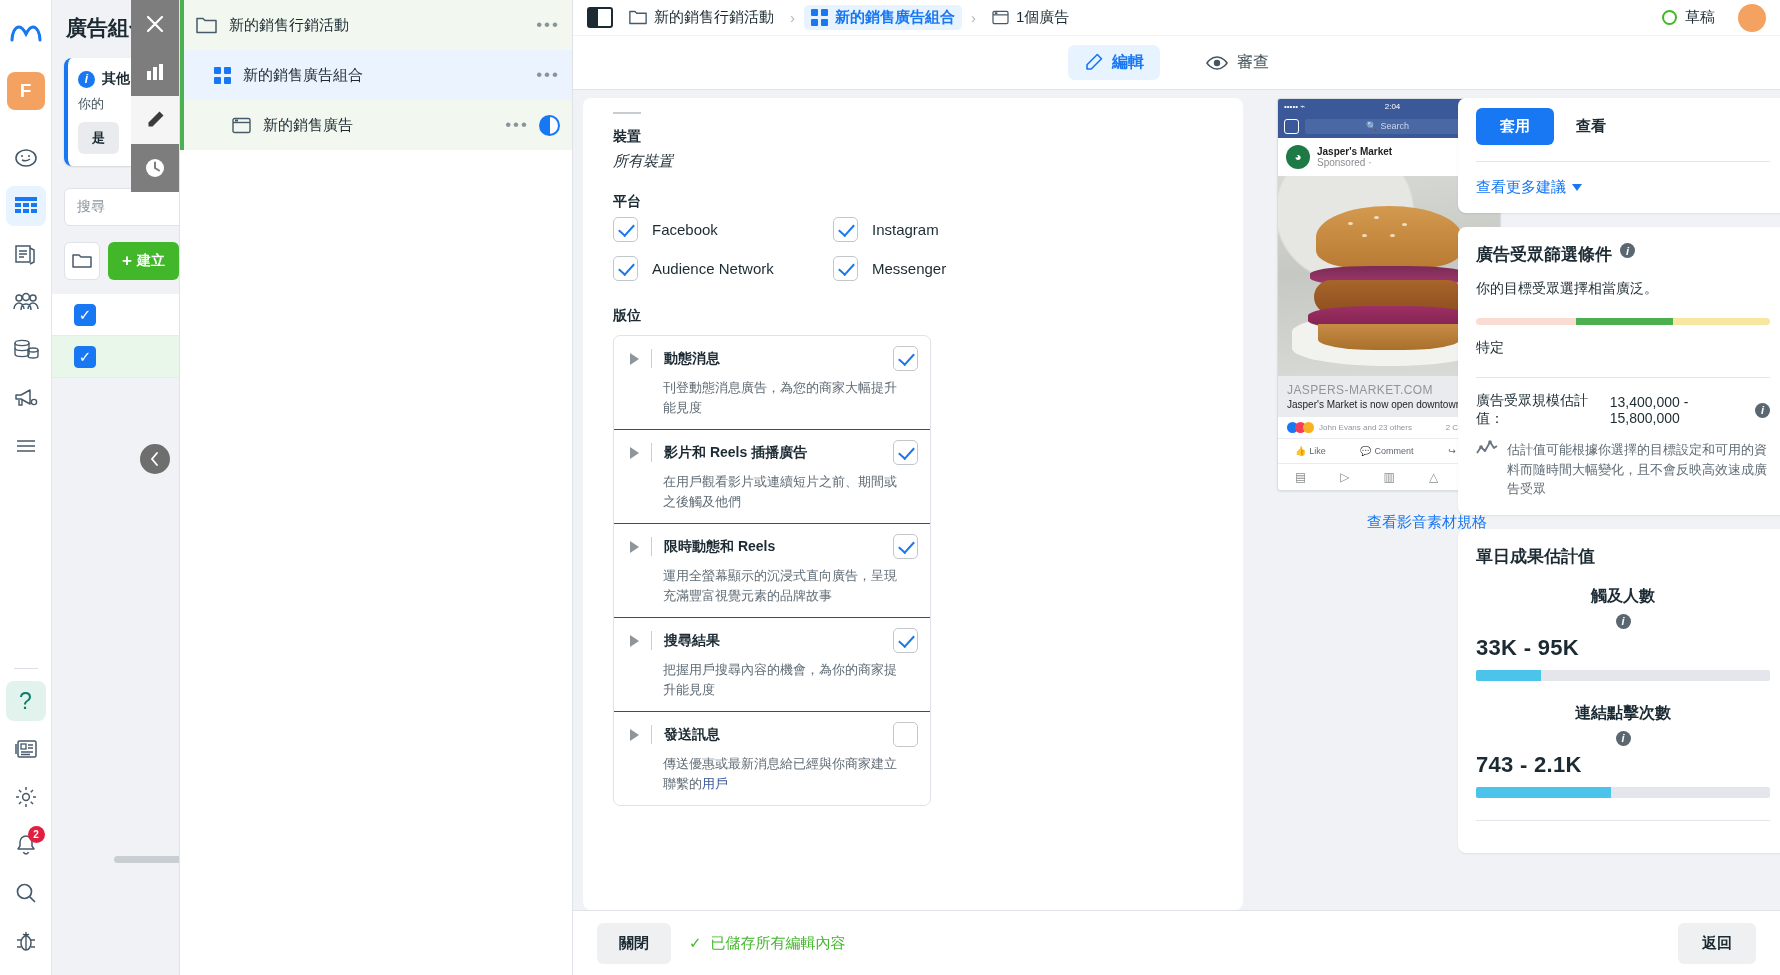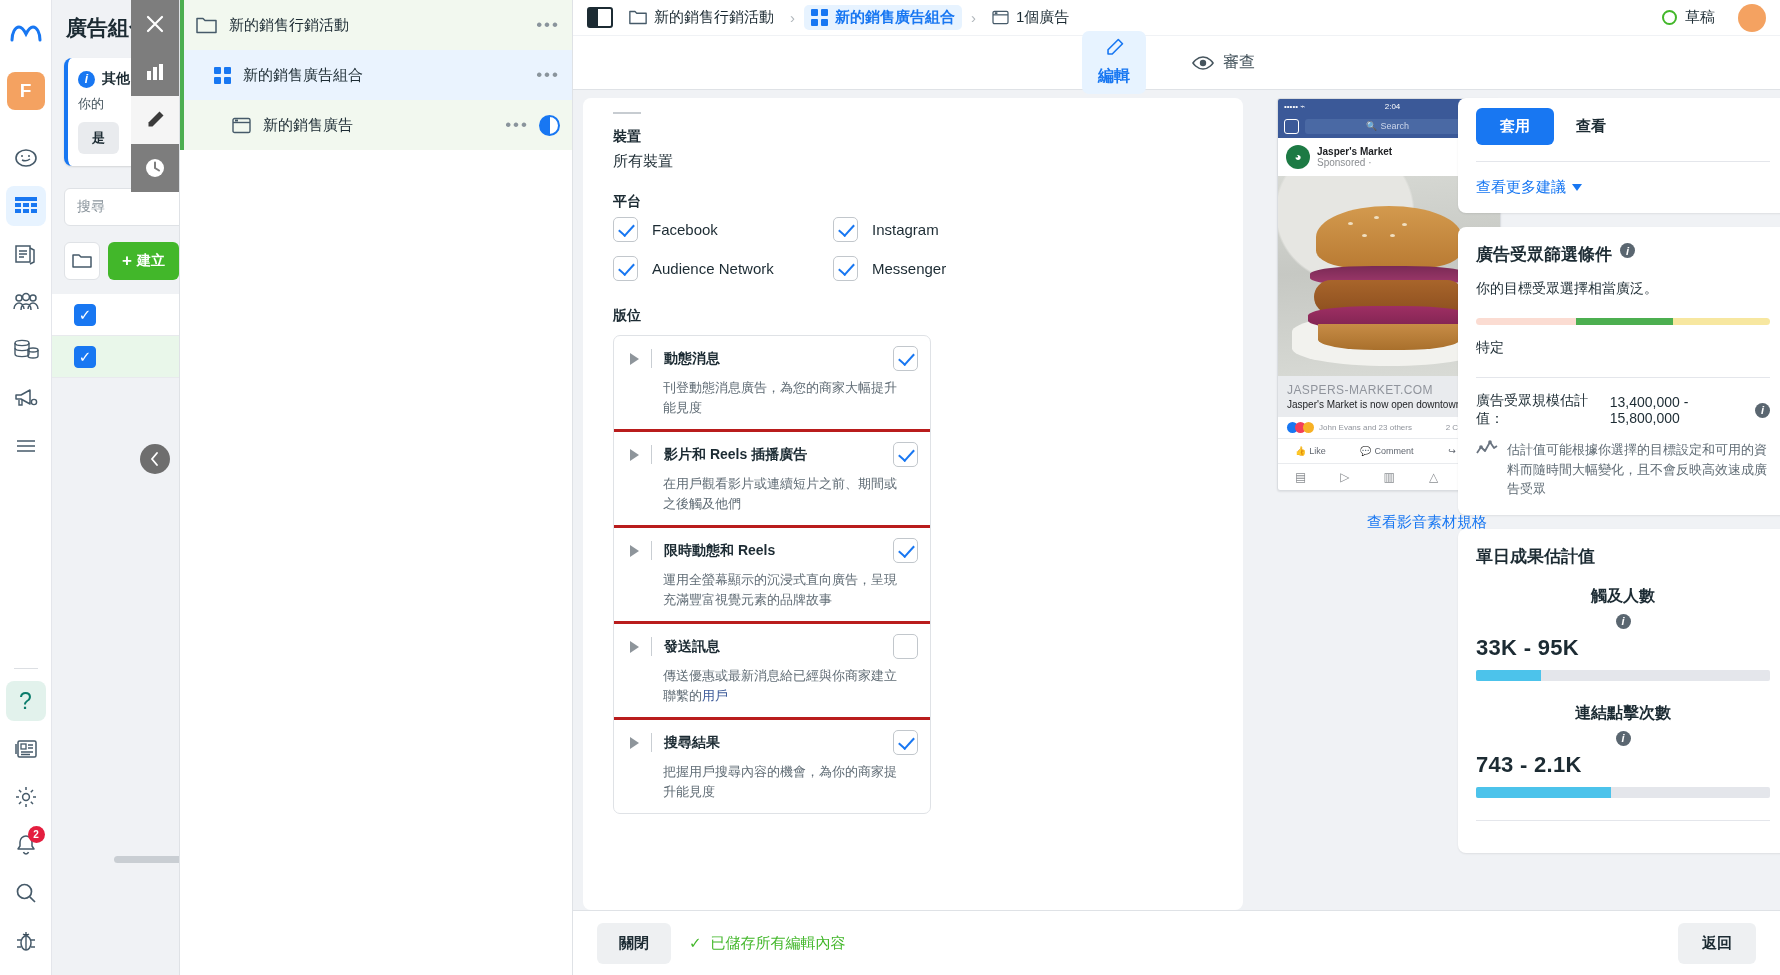--- a/index.html
+++ b/index.html
@@ -165,48 +165,48 @@
 
   .tabrow {
     height: 54px; background: #fff; display: flex; align-items: center;
     justify-content: center; gap: 30px; border-bottom: 1px solid #dfe2e6;
     position: relative;
   }
   .tab {
     display: flex; align-items: center; gap: 9px; font-size: 16px;
     padding: 7px 16px; border-radius: 7px; color: #46555e;
   }
-  .tab.on { background: #e7f3ff; color: #1877f2; font-weight: bold; flex-direction: column; }
+  .tab.on { background: #e7f3ff; color: #1877f2; font-weight: bold; }
 
   .content {
     position: absolute; left: 0; top: 90px; right: 0; bottom: 65px;
     display: flex; gap: 0; overflow: hidden;
   }
   .form-card {
     margin: 8px 0 0 10px; width: 660px; background: #fff;
     border-radius: 8px; padding: 8px 30px 24px 30px; overflow: hidden;
     position: relative;
   }
   .partial-line { width: 28px; height: 2px; background: #c7ccd1; margin: 6px 0 14px 0; }
   h3.sec { font-size: 14px; font-weight: bold; margin: 6px 0 6px; }
-  .sub { font-size: 15px; color: #1c2b33; margin-bottom: 22px; }
+  .sub { font-size: 15px; color: #1c2b33; margin-bottom: 22px; font-style: italic; }
   .plat-grid { display: grid; grid-template-columns: 220px 220px; gap: 14px 0; margin-bottom: 26px; }
   .plat { display: flex; align-items: center; gap: 14px; font-size: 15px; }
 
   .cbx {
     width: 25px; height: 25px; border: 1px solid #c2c7cc; border-radius: 5px;
     background: #fff; flex: 0 0 auto; position: relative;
   }
   .cbx.on::after {
     content: ""; position: absolute; left: 8px; top: 3px; width: 7px; height: 13px;
     border: solid #1877f2; border-width: 0 2.6px 2.6px 0; transform: rotate(42deg);
   }
 
   .plc-list { border: 1px solid #dfe2e6; border-radius: 7px; width: 318px; }
-  .plc-item { border-bottom: 3px solid #b91c1c; padding: 10px 12px 12px 10px; }
+  .plc-item { border-bottom: 1px solid #b91c1c; padding: 10px 12px 12px 10px; }
   .plc-item:last-child { border-bottom: none; }
   .plc-hd { display: flex; align-items: center; gap: 0; }
   .caret {
     width: 0; height: 0; border-left: 9px solid #8e959b;
     border-top: 6px solid transparent; border-bottom: 6px solid transparent;
     margin: 0 12px 0 6px; flex: 0 0 auto;
   }
   .vrule { width: 1px; height: 19px; background: #c9ced3; margin-right: 12px; flex: 0 0 auto; }
   .plc-name { font-size: 14px; font-weight: bold; flex: 1 1 auto; }
   .plc-desc { font-size: 13px; color: #606c75; line-height: 1.5; margin: 7px 0 0 39px; width: 240px; }
@@ -682,34 +682,34 @@
               <span class="plc-name">限時動態和 Reels</span>
               <span class="cbx on"></span>
             </div>
             <div class="plc-desc">運用全螢幕顯示的沉浸式直向廣告，呈現充滿豐富視覺元素的品牌故事</div>
           </div>
 
           <div class="plc-item">
             <div class="plc-hd">
               <span class="caret"></span>
               <span class="vrule"></span>
+              <span class="plc-name">搜尋結果</span>
+              <span class="cbx on"></span>
+            </div>
+            <div class="plc-desc">把握用戶搜尋內容的機會，為你的商家提升能見度</div>
+          </div>
+
+          <div class="plc-item">
+            <div class="plc-hd">
+              <span class="caret"></span>
+              <span class="vrule"></span>
               <span class="plc-name">發送訊息</span>
               <span class="cbx"></span>
             </div>
             <div class="plc-desc"><span>傳送優惠或最新消息給已經與你商家建立聯繫的</span><span class="lnk">用戶</span></div>
-          </div>
-
-          <div class="plc-item">
-            <div class="plc-hd">
-              <span class="caret"></span>
-              <span class="vrule"></span>
-              <span class="plc-name">搜尋結果</span>
-              <span class="cbx on"></span>
-            </div>
-            <div class="plc-desc">把握用戶搜尋內容的機會，為你的商家提升能見度</div>
           </div>
 
 
         </div>
       </div>
 
       <div class="preview">
         <div class="phone">
           <div class="ph-status">
             <span>•••••&nbsp;⌁</span>

